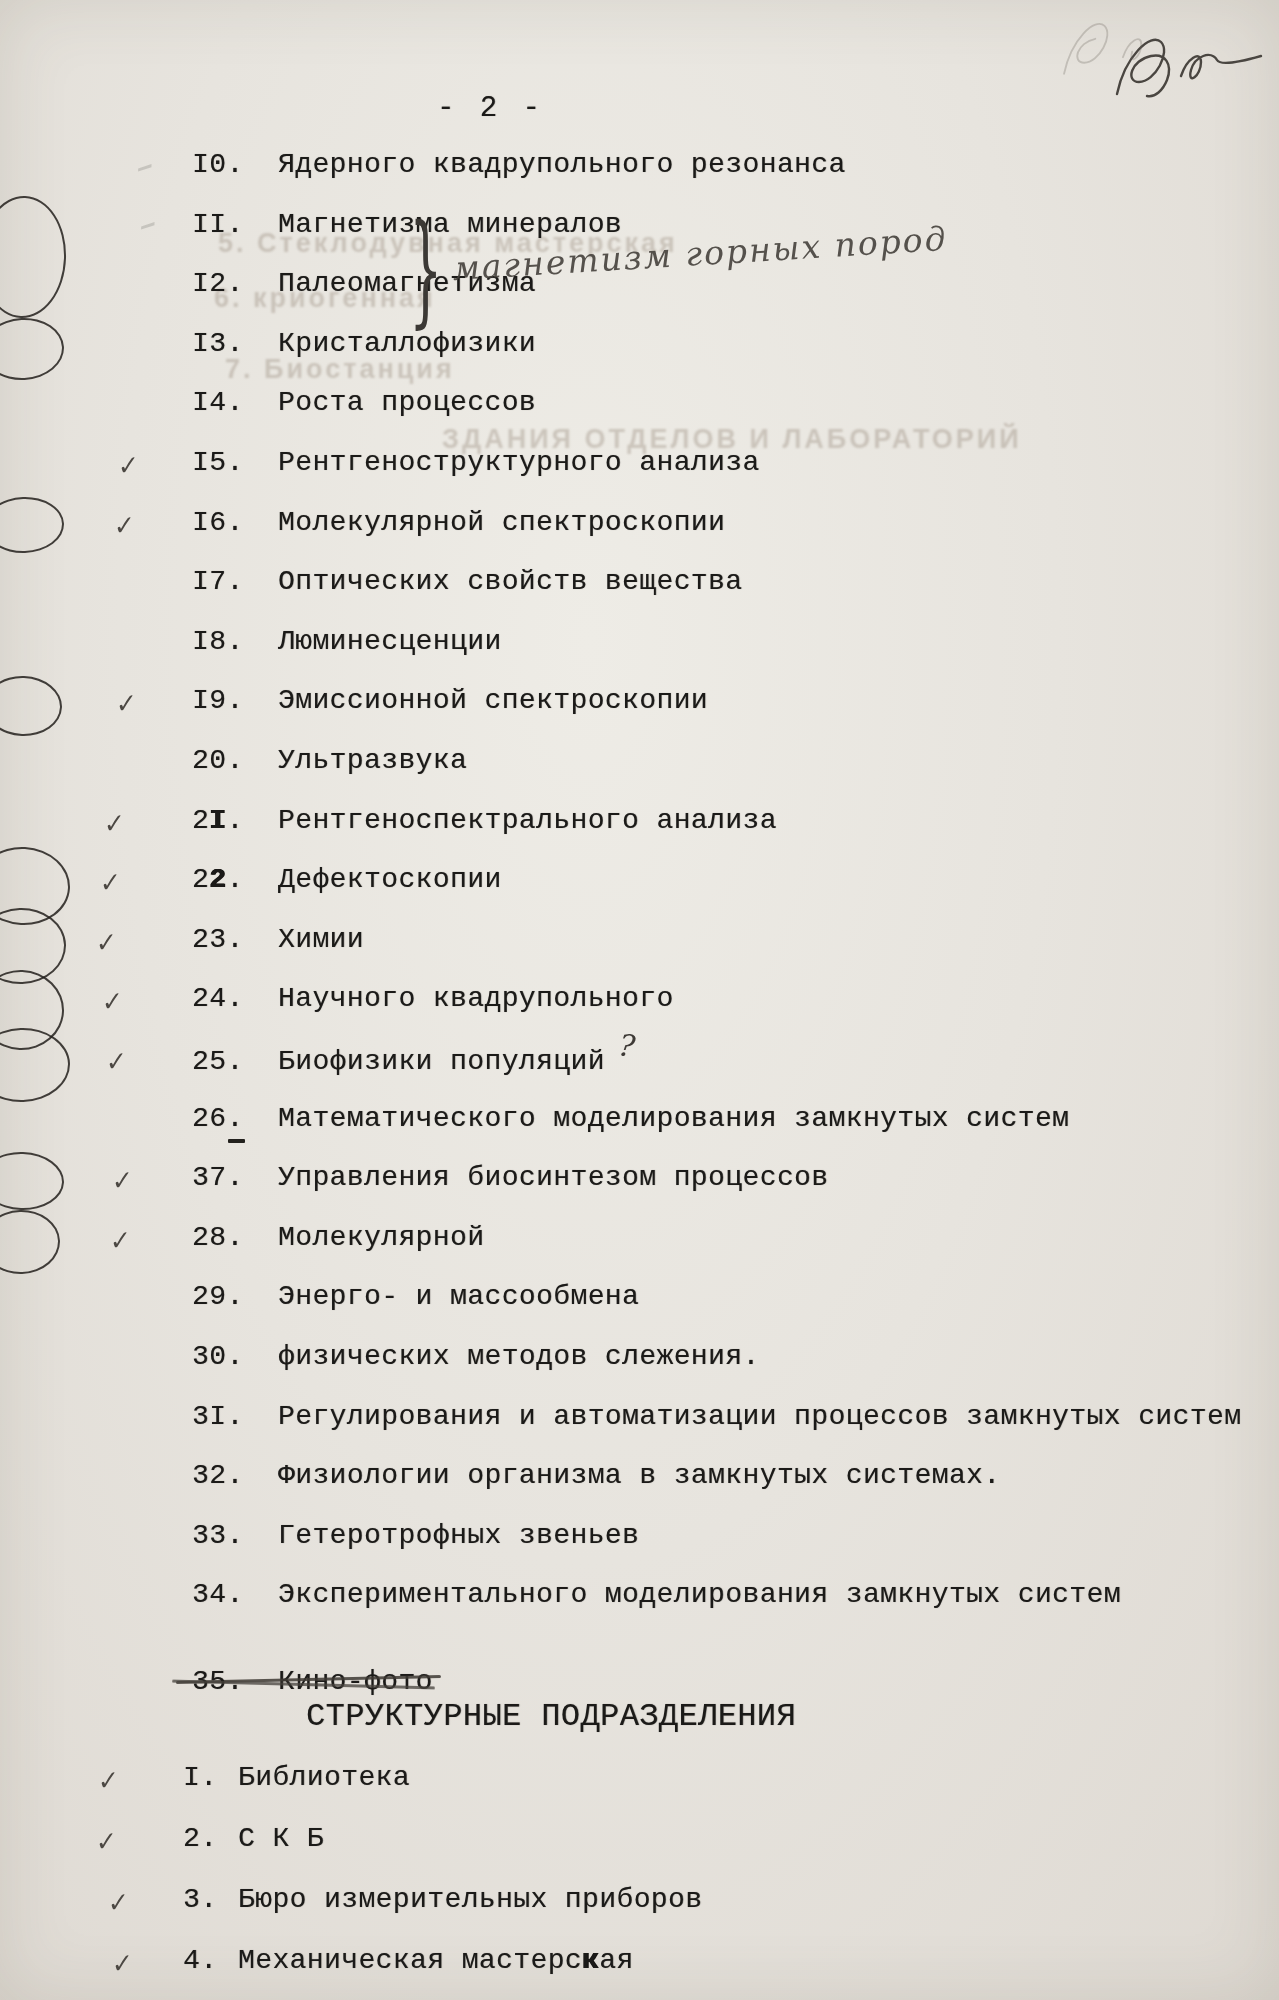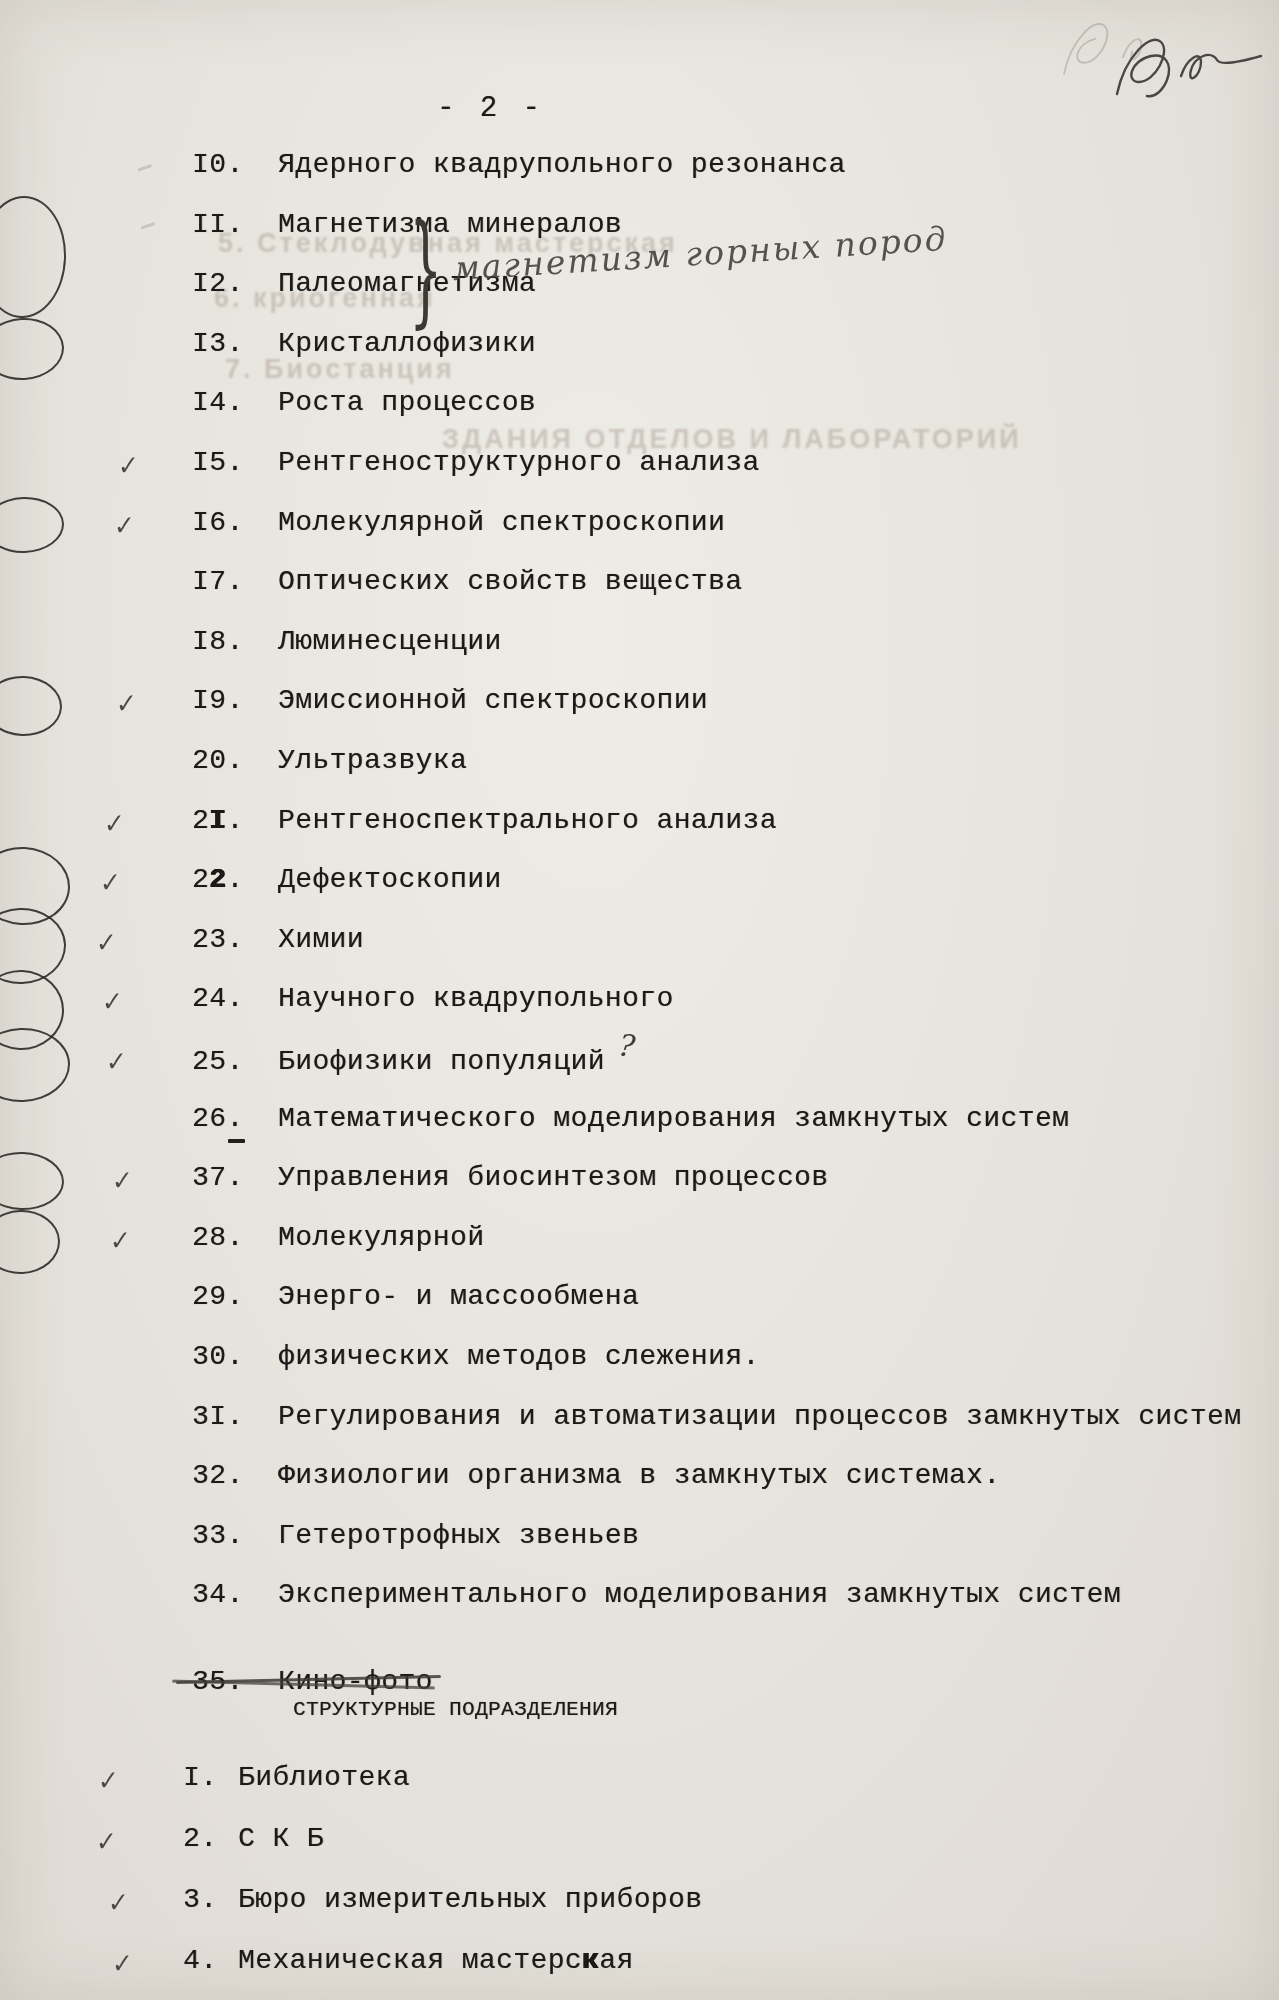--- a/index.html
+++ b/index.html
@@ -76,21 +76,21 @@
   .ghost-tick{
     position:absolute;width:14px;height:10px;opacity:.18;
     border-bottom:3px solid #3a3733;transform:rotate(-18deg) skewX(-20deg);
   }
   
   .page-number{
     position:absolute;left:437px;top:92px;font-size:29px;letter-spacing:4px;
     text-shadow:.4px .3px .7px rgba(25,23,20,.5);
   }
   .section-header{
-    position:absolute;left:293px;top:1698px;font-size:21px;letter-spacing:.4px;
+    position:absolute;left:306px;top:1698px;font-size:32px;letter-spacing:.4px;
     text-shadow:.5px .4px .8px rgba(25,23,20,.55);
   }
 </style>
 </head>
 <body>
 
 <div class="paper">
 
   <div class="page-number">- 2 -</div>
 

